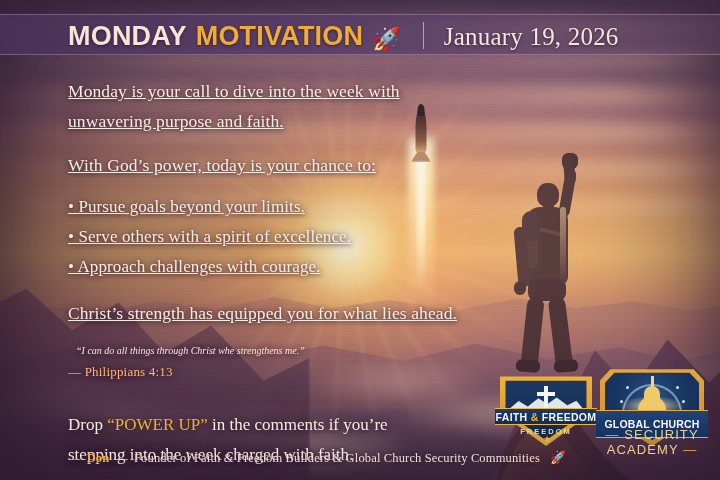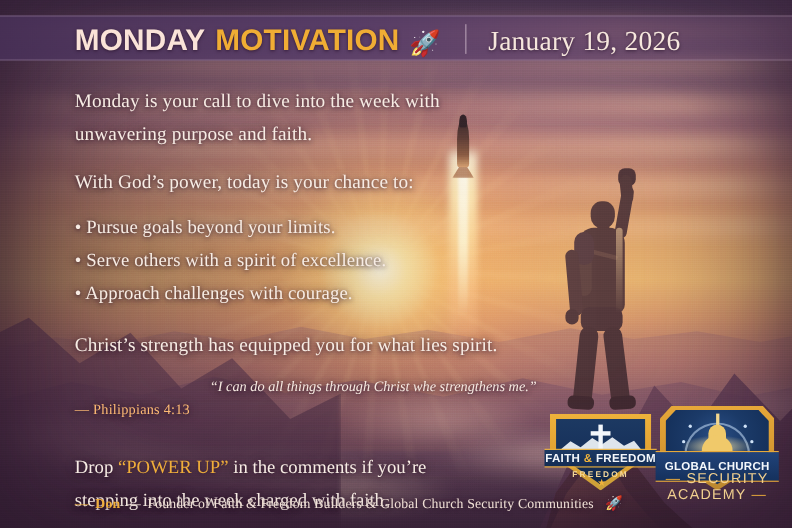--- a/index.html
+++ b/index.html
@@ -251,28 +251,28 @@
     font-size:25px;color:#f6e7dd;letter-spacing:.2px;
     text-shadow:0 1px 3px rgba(40,18,40,.75);
   }
 
   
   .body-copy{
     position:absolute;left:68px;top:76px;width:420px;
     color:#f7ece4;
     text-shadow:0 1px 4px rgba(48,24,44,.85), 0 0 10px rgba(48,24,44,.45);
   }
-  .line{font-size:17.5px;line-height:30px;letter-spacing:.1px;}
+  .line{font-size:17.5px;line-height:30px;letter-spacing:.1px;text-decoration:underline;}
   .para{margin-bottom:2px;}
   .gap-sm{height:12px;}
   .gap-md{height:16px;}
   .bullets .line{font-size:17px;line-height:30px;}
   .quote{
-    font-style:italic;font-size:13px;line-height:22px;
-    padding-left:8px;color:#f6e9e1;text-align:right;
+    font-style:italic;font-size:10px;line-height:22px;
+    padding-left:8px;color:#f6e9e1;
   }
   .attr{
     font-size:13px;line-height:20px;color:#fdba74;letter-spacing:.2px;
   }
   .cta{font-size:17px;line-height:30px;}
   .cta .hl{color:#f0ae3a;text-shadow:0 1px 4px rgba(48,24,44,.9);}
 
   
   .footer{
     position:absolute;left:68px;bottom:14px;
@@ -462,21 +462,21 @@
     <div class="gap-sm"></div>
 
     <div class="bullets">
       <div class="line">• Pursue goals beyond your limits.</div>
       <div class="line">• Serve others with a spirit of excellence.</div>
       <div class="line">• Approach challenges with courage.</div>
     </div>
 
     <div class="gap-md"></div>
 
-    <div class="line">Christ’s strength has equipped you for what lies spirit.</div>
+    <div class="line">Christ’s strength has equipped you for what lies ahead.</div>
 
     <div class="gap-sm"></div>
 
     <div class="quote">“I can do all things through Christ whe strengthens me.”</div>
     <div class="attr">— Philippians 4:13</div>
 
     <div style="height:28px"></div>
 
     <div class="cta">
       <span>Drop </span><span class="hl">“POWER UP”</span><span> in the comments if you’re</span>

